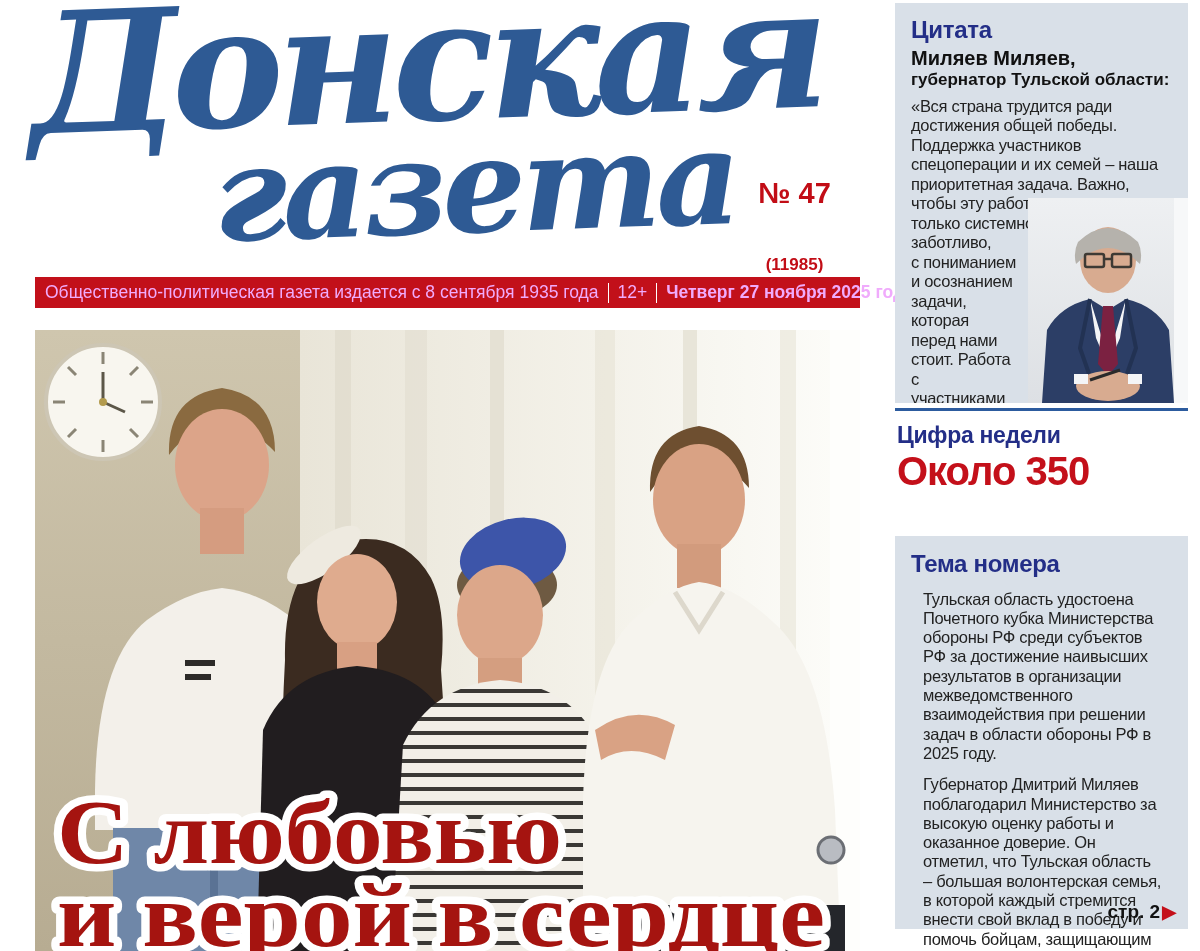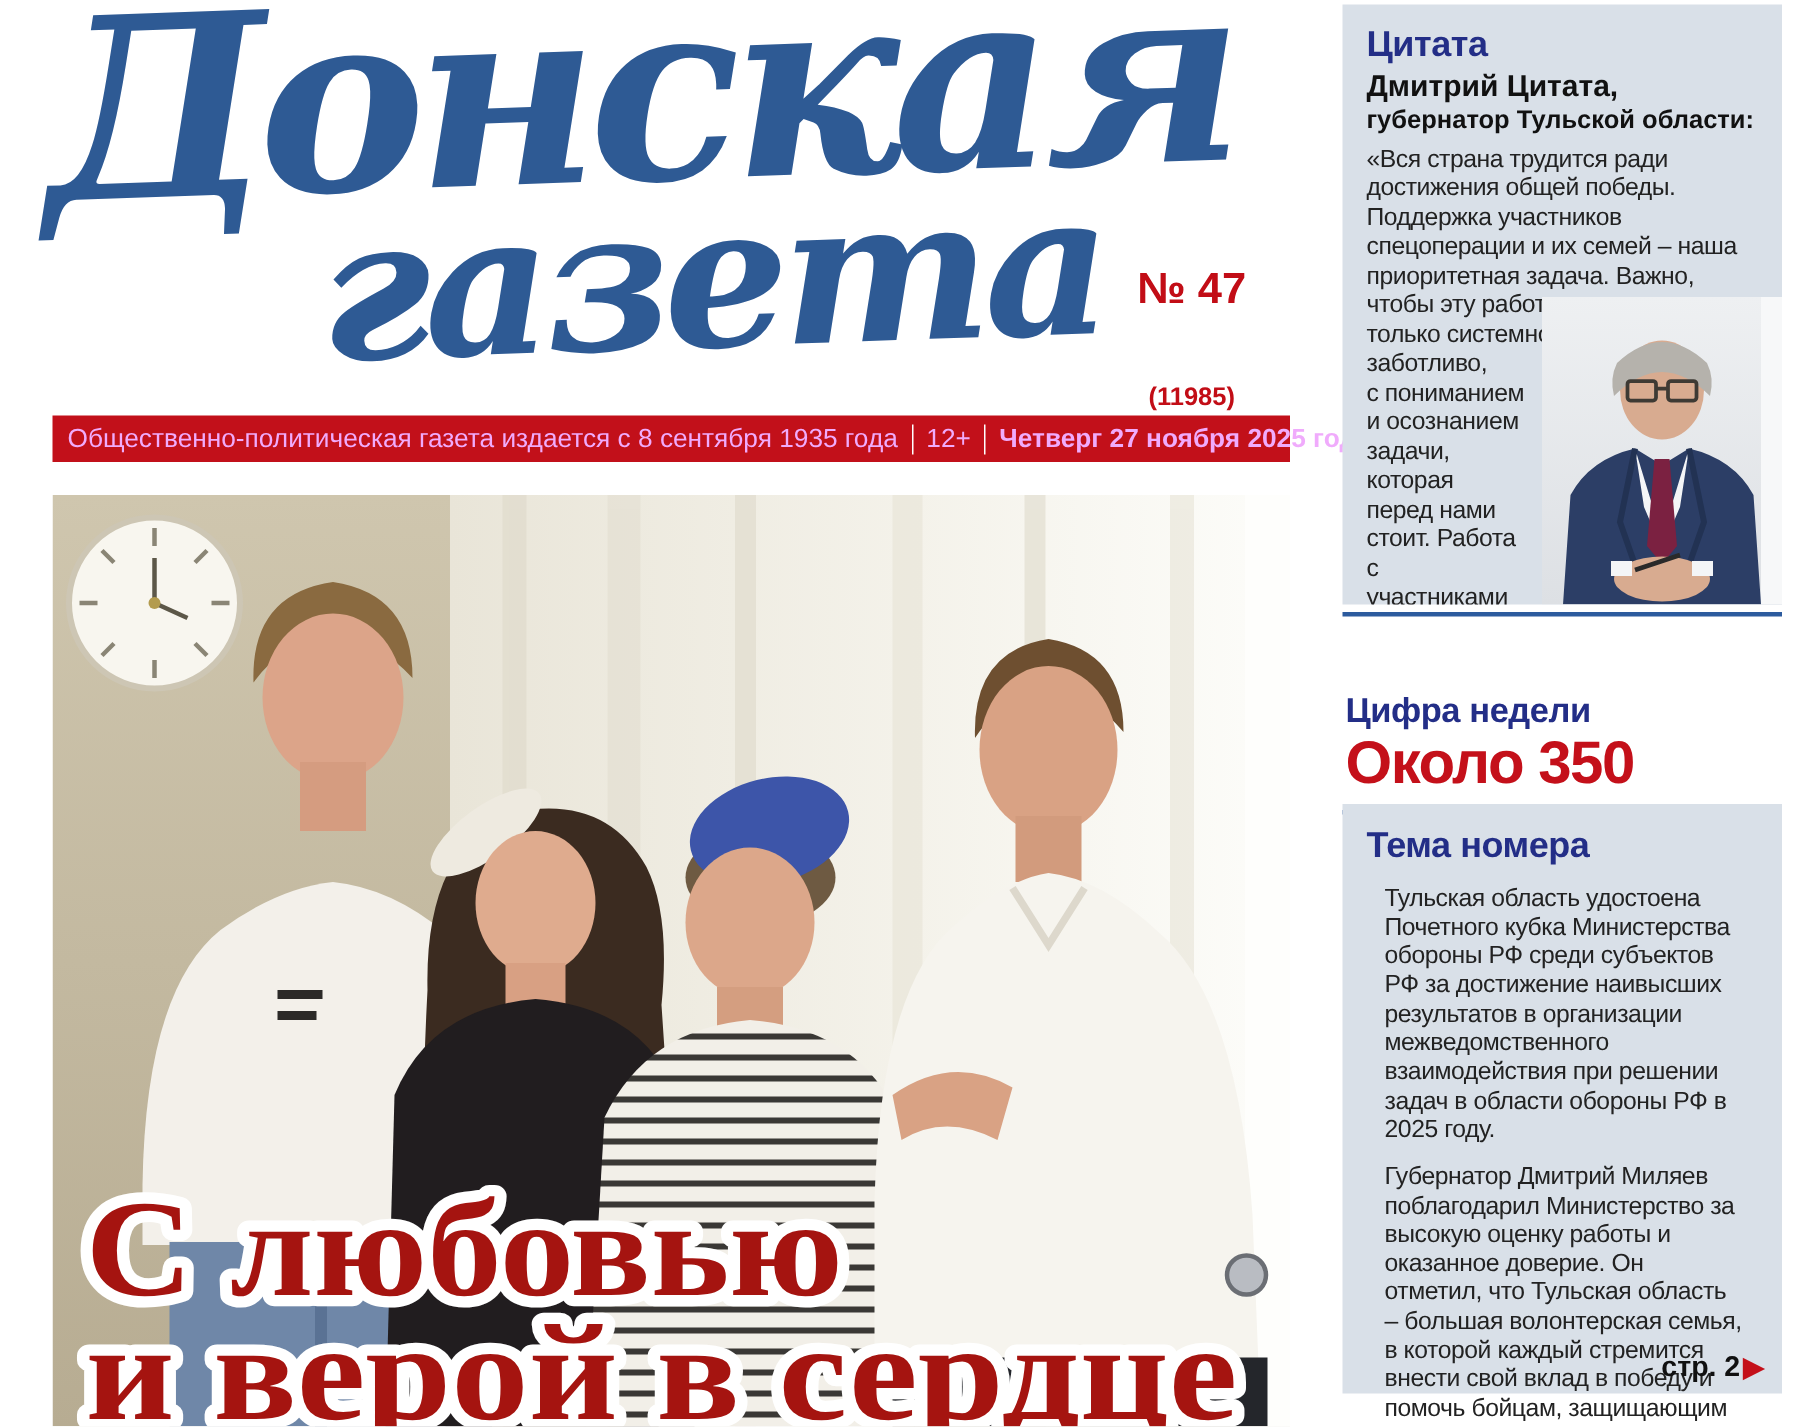--- a/index.html
+++ b/index.html
@@ -36,21 +36,21 @@
   .sec-title{color:#232e87;font-weight:bold;font-size:24px;line-height:1.15;letter-spacing:-0.3px;}
   .q-author{font-weight:bold;font-size:20px;line-height:1.15;margin-top:3px;color:#111;}
   .q-role{font-weight:bold;font-size:17px;line-height:1.2;color:#111;}
   .q-text{margin-top:7px;font-size:16.5px;line-height:1.18;letter-spacing:-0.3px;color:#222;}
   .q-part2{display:block;width:106px;}
   .gov-photo{position:absolute;right:0;bottom:0;width:160px;height:205px;display:block;}
 
   .hr-blue{position:absolute;left:0;width:293px;height:3px;background:#2c5b9e;}
   .hr-1{top:408px;} .hr-2{top:540px;}
 
-  .num-box{position:absolute;top:418px;left:0;width:293px;padding:4px 2px;margin-top:38px;}
+  .num-box{position:absolute;top:418px;left:0;width:293px;padding:4px 2px;}
   .num-title{color:#232e87;font-weight:bold;font-size:23px;letter-spacing:-0.3px;}
   .num-value{color:#c4101a;font-weight:bold;font-size:40px;line-height:1.05;letter-spacing:-1px;margin-top:1px;}
   .num-desc{font-size:17px;line-height:1.2;letter-spacing:-0.3px;margin-top:4px;color:#222;}
 
   .theme-box{position:absolute;top:536px;left:0;width:293px;height:393px;padding:14px 14px 24px 16px;}
   .theme-text{margin-top:8px;font-size:16.5px;line-height:1.17;letter-spacing:-0.3px;color:#222;}
   .theme-text p{margin:12px;}
   .page-ref{position:absolute;right:12px;bottom:6px;font-size:19px;font-weight:bold;color:#111;}
   .arrow{color:#c4101a;font-size:18px;margin-left:2px;}
 </style>
@@ -164,21 +164,21 @@
     <g>
       <text class="hl" x="22" y="533" font-size="92" textLength="505" lengthAdjust="spacingAndGlyphs">С любовью</text>
       <text class="hl" x="22" y="616" font-size="92" textLength="768" lengthAdjust="spacingAndGlyphs">и верой в сердце</text>
     </g>
   </svg>
 
   <div class="sidebar">
 
     <section class="panel quote-box" style="position:absolute;">
       <div class="sec-title">Цитата</div>
-      <div class="q-author">Дмитрий Цитата,</div>
+      <div class="q-author">Миляев Миляев,</div>
       <div class="q-role">губернатор Тульской области:</div>
       <div class="q-text">
         <span>«Вся страна трудится ради достижения общей победы. Поддержка участников спецоперации и их семей – наша приоритетная задача. Важно, чтобы эту работу мы делали не только системно, но и чутко, заботливо,</span>
         <span class="q-part2">с пониманием и осознанием задачи, которая перед нами стоит. Работа с участниками и ветеранами СВО требует терпения и вдумчивости».</span>
       </div>
 
       <svg class="gov-photo" viewBox="0 0 160 205" aria-hidden="true">
         <defs>
           <linearGradient id="govBg" x1="0" y1="0" x2="0" y2="1">
             <stop offset="0" stop-color="#eef0f2"></stop>

